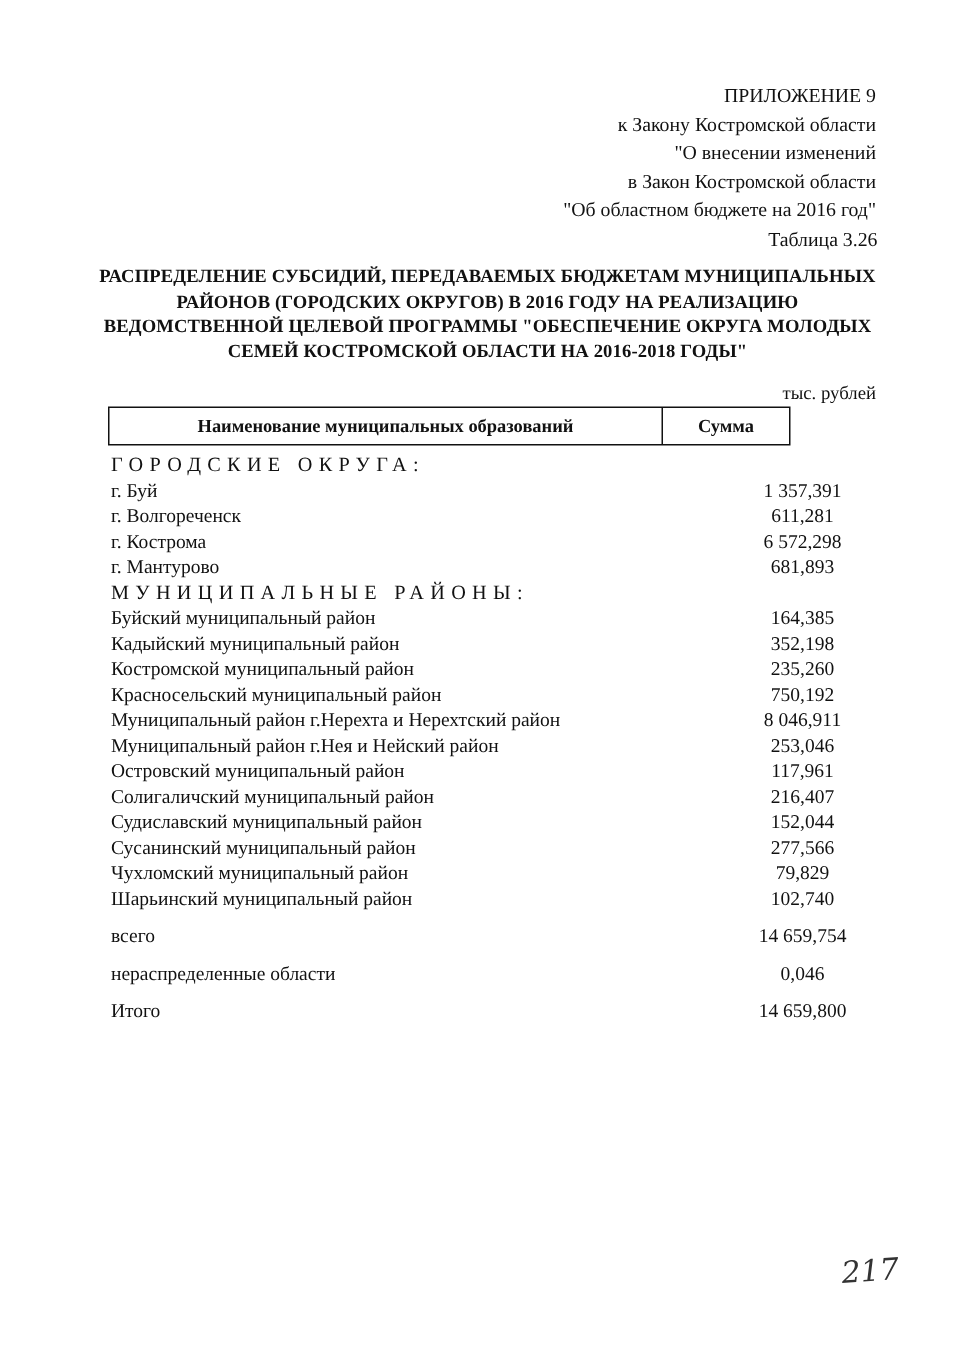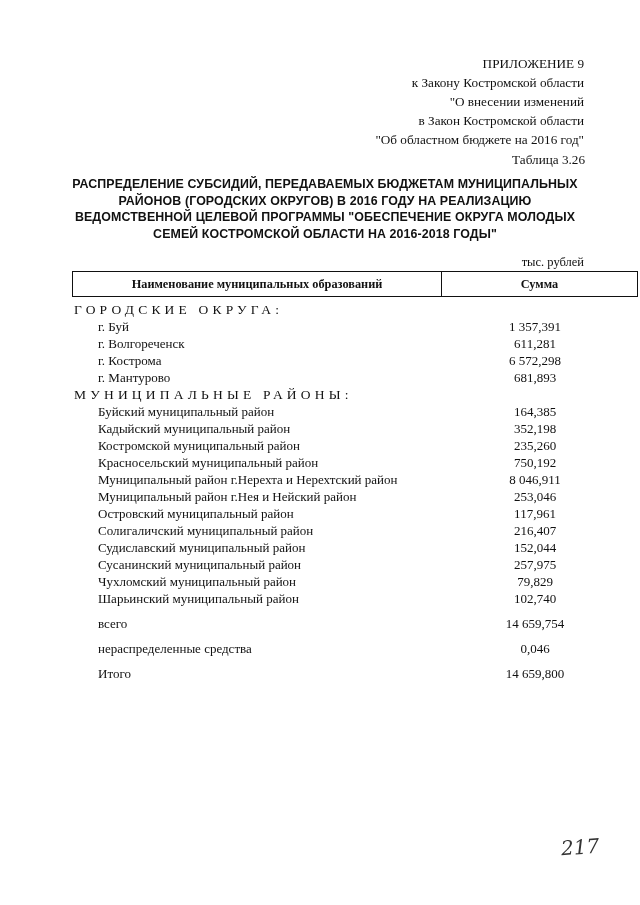--- a/index.html
+++ b/index.html
@@ -10,41 +10,41 @@
   .appendix {
     position: absolute; right: 56px; top: 54px; text-align: right;
     font-size: 13.2px; line-height: 19px; margin-left: 45px;
   }
   .appendix .line { display: block; }
   .table-no {
     position: absolute; right: 55px; top: 152px; font-size: 13.2px;
   }
   .title {
     position: absolute; left: 60px; width: 530px; top: 176px;
-    text-align: center; font-family: Liberation Sans, sans-serif;
+    text-align: center; font-family: Liberation Serif, serif;
     font-weight: bold; font-size: 12.4px; line-height: 16.5px; letter-spacing: 0.1px;
   }
   .units {
     position: absolute; right: 56px; top: 255px; font-size: 12.5px; margin-left: 25px;
   }
   .tbl-head {
-    position: absolute; left: 72px; top: 271px; width: 566px; height: 26px;
+    position: absolute; left: 72px; top: 271px; width: 455px; height: 26px;
     border: 1.5px solid #111; display: flex; box-sizing: border-box;
   }
   .tbl-head .c1 {
     width: 368px; border-right: 1.5px solid #111; display: flex;
     align-items: center; justify-content: center; font-weight: bold; font-size: 12.3px;
   }
   .tbl-head .c2 {
     flex: 1; display: flex; align-items: center; justify-content: center;
     font-weight: bold; font-size: 12.3px;
   }
   .rows { position: absolute; left: 74px; top: 301px; width: 512px; }
   .row { position: relative; height: 17px; font-size: 13px; line-height: 17px; }
-  .row .name { position: absolute; left: 0; white-space: nowrap; margin-left: 24px; }
+  .row .name { position: absolute; left: 0; white-space: nowrap; }
   .row .val { position: absolute; left: 395px; width: 132px; text-align: center; white-space: nowrap; }
   .section {
     height: 17px; font-size: 13.5px; line-height: 17px; letter-spacing: 4.2px;
   }
   .gap { height: 8px; }
   .sig {
     position: absolute; left: 561px; top: 835px; font-size: 20px;
     font-style: italic; font-family: "DejaVu Serif", serif; color: #333; transform: rotate(-4deg);
   }
 </style>
@@ -125,39 +125,39 @@
   <div class="row">
       <span class="name">Солигаличский муниципальный район</span>
       <span class="val">216,407</span>
     </div>
   <div class="row">
       <span class="name">Судиславский муниципальный район</span>
       <span class="val">152,044</span>
     </div>
   <div class="row">
       <span class="name">Сусанинский муниципальный район</span>
-      <span class="val">257,975</span>
+      <span class="val">277,566</span>
     </div>
   <div class="row">
       <span class="name">Чухломский муниципальный район</span>
       <span class="val">79,829</span>
     </div>
   <div class="row">
       <span class="name">Шарьинский муниципальный район</span>
       <span class="val">102,740</span>
     </div>
 
   <div class="gap"></div>
   <div class="row">
       <span class="name">всего</span>
       <span class="val">14 659,754</span>
     </div>
   <div class="gap"></div>
   <div class="row">
-      <span class="name">нераспределенные средства</span>
+      <span class="name">нераспределенные области</span>
       <span class="val">0,046</span>
     </div>
   <div class="gap"></div>
   <div class="row">
       <span class="name">Итого</span>
       <span class="val">14 659,800</span>
     </div>
 </div>
 
 <div class="sig">217</div>

